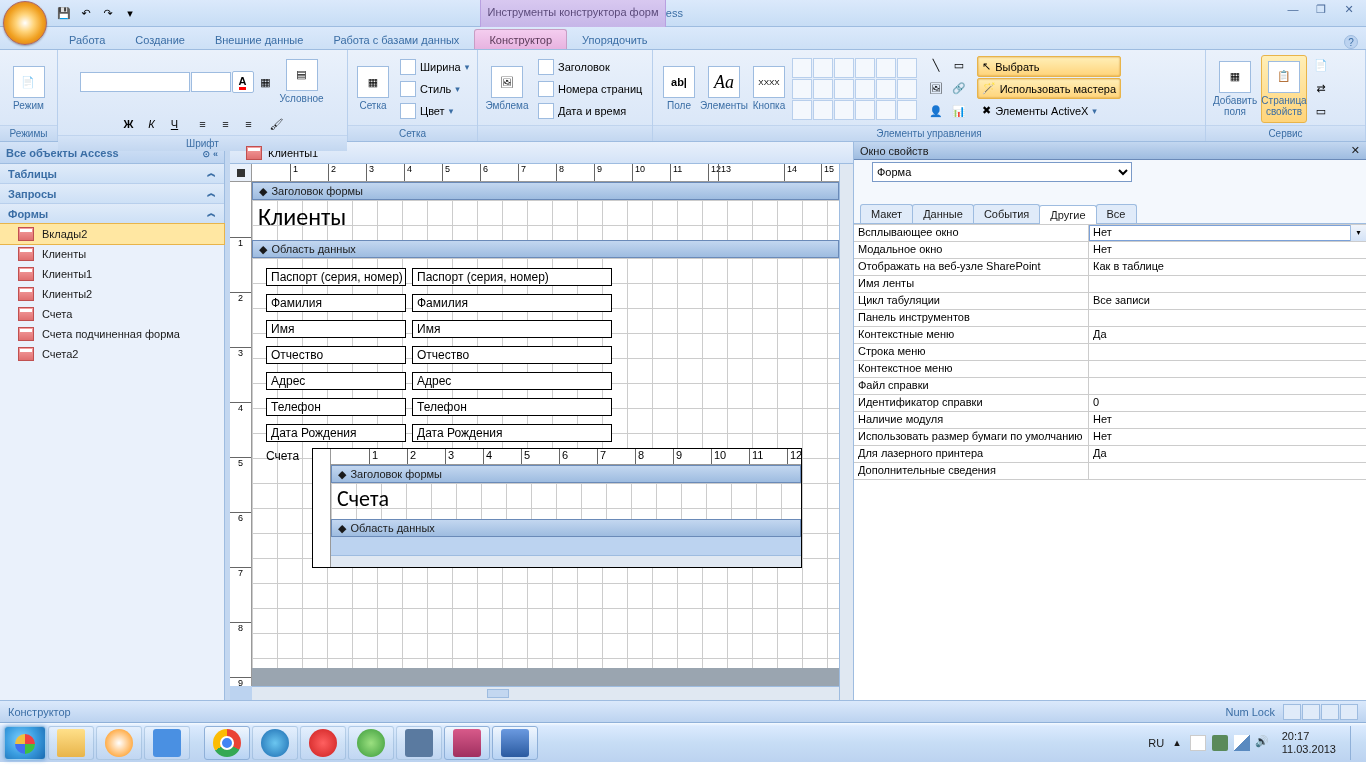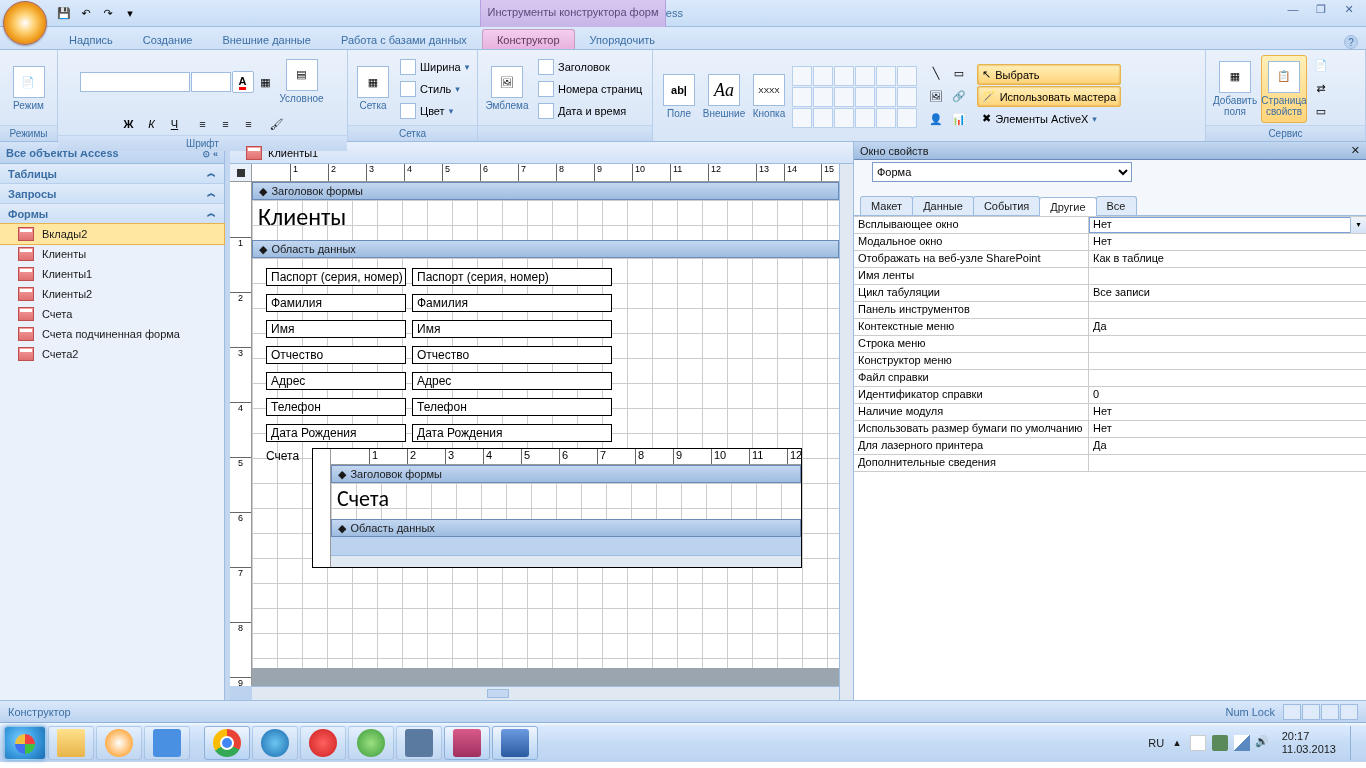--- a/index.html
+++ b/index.html
@@ -70,21 +70,21 @@
 .fld-input { position: absolute; background: #fff; border: 1px solid #000; padding: 1px 4px; font-size: 12px; white-space: nowrap; overflow: hidden;}
 .subform-wrap { position: absolute; border: 1px solid #000; background: #bcd3f0; }
 .hscroll { position: absolute; left: 22px; right: 14px; bottom: 0; height: 14px; background: #e0e8f2; border-top: 1px solid #9ebce0; }
 .hscroll::before { content:""; position:absolute; left: 40%; width: 20px; top:2px; bottom:2px; background:#c3d7f0; border:1px solid #9ebce0;}
 .vscroll-outer { position: absolute; right: 0; top: 0; bottom: 0; width: 14px; background: #e0e8f2; border-left: 1px solid #9ebce0;}
 
 
 .propsheet { width: 513px; background: #f4f8fd; border-left: 1px solid #9ebce0; display: flex; flex-direction: column; }
 .ps-header { height: 18px; background: linear-gradient(#c3d7f0,#9ebce0); display: flex; align-items: center; padding: 0 6px; color: #1a1a1a; justify-content: space-between; border-bottom: 1px solid #6a8ab8;}
 .ps-sub { padding: 3px 6px; color: #3b6ea5; }
-.ps-selector { margin: 2px 6px 12px; padding-left: 12px; }
+.ps-selector { margin: 2px 6px 20px; padding-left: 12px; }
 .ps-selector select { width: 260px; height: 20px; border: 1px solid #7a9ac8; background: #fff; }
 .ps-tabs { display: flex; padding: 0 6px; border-bottom: 1px solid #9ebce0; height: 22px; align-items: flex-end;}
 .ps-tab { padding: 3px 10px; border: 1px solid #9ebce0; border-bottom: none; background: #e0ebf9; margin-right: -1px; border-radius: 3px 3px 0 0; color: #1a1a1a;}
 .ps-tab.active { background: #fff; position: relative; top: 1px;}
 .ps-grid { flex: 1; overflow-y: auto; background: #fff; margin: 0; border-top: 1px solid #ccc;}
 .ps-row { display: flex; height: 17px; border-bottom: 1px solid #ccc; }
 .ps-row .k { width: 235px; padding: 1px 4px; border-right: 1px solid #ccc; white-space: nowrap; overflow: hidden;}
 .ps-row .v { flex: 1; padding: 1px 4px; position: relative;}
 .ps-row.selected .v { outline: 1px solid #7aa0d8; outline-offset: -1px; }
 .ps-row .dd { position: absolute; right: 0; top: 0; bottom: 0; width: 16px; background: linear-gradient(#f0f4fa,#d4e3f7); border-left: 1px solid #9ebce0; text-align: center; line-height: 15px; font-size: 8px;}
@@ -127,21 +127,21 @@
   <div class="title-center">Microsoft Access</div>
   <div class="title-context">Инструменты конструктора форм</div>
   <div class="win-controls">
     <span>—</span>
     <span>❐</span>
     <span>✕</span>
   </div>
 </div>
 
 <div class="ribbon-tabs">
-  <div class="rtab">Надпись</div>
+  <div class="rtab">Работа</div>
   <div class="rtab">Создание</div>
   <div class="rtab">Внешние данные</div>
   <div class="rtab">Работа с базами данных</div>
   <div class="rtab active">Конструктор</div>
   <div class="rtab">Упорядочить</div>
   <div class="help-icon">?</div>
 </div>
 
 <div class="ribbon">
   <div class="rgroup" style="width:58px">
@@ -231,21 +231,21 @@
     <div class="rgroup-label"></div>
   </div>
   <div class="rgroup" style="flex:1">
     <div class="rgroup-body">
       <div class="big-btn" style="width:40px">
           <div class="ico" style="font-weight:bold">ab|</div>
           <div class="lbl">Поле</div>
         </div>
       <div class="big-btn" style="width:44px">
           <div class="ico" style="font-style:italic;font-family:serif;font-size:18px">Aa</div>
-          <div class="lbl">Внешние</div>
+          <div class="lbl">Элементы</div>
         </div>
       <div class="big-btn" style="width:40px">
           <div class="ico" style="font-size:8px">XXXX</div>
           <div class="lbl">Кнопка</div>
         </div>
       <div class="ctrl-grid">
         <div class="cg"></div>
           <div class="cg"></div>
           <div class="cg"></div>
           <div class="cg"></div>
@@ -287,20 +287,21 @@
             <span>🪄</span>
             <span>Использовать мастера</span>
           </div>
         <div class="wide-item">
             <span>✖</span>
             <span>Элементы ActiveX</span>
             <span class="chev">▾</span>
           </div>
       </div>
     </div>
+    <div class="rgroup-label">Элементы управления</div>
   </div>
   <div class="rgroup" style="width:160px">
     <div class="rgroup-body">
       <div class="big-btn">
           <div class="ico">▦</div>
           <div class="lbl">Добавить поля</div>
         </div>
       <div class="big-btn" style="background:linear-gradient(#ffefb8,#ffd47a);border:1px solid #e8b44a;">
           <div class="ico">📋</div>
           <div class="lbl">Страница свойств</div>
@@ -380,21 +381,21 @@
           <div class="tick" style="left: 114px;">3</div>
           <div class="tick" style="left: 152px;">4</div>
           <div class="tick" style="left: 190px;">5</div>
           <div class="tick" style="left: 228px;">6</div>
           <div class="tick" style="left: 266px;">7</div>
           <div class="tick" style="left: 304px;">8</div>
           <div class="tick" style="left: 342px;">9</div>
           <div class="tick" style="left: 380px;">10</div>
           <div class="tick" style="left: 418px;">11</div>
           <div class="tick" style="left: 456px;">12</div>
-          <div class="tick" style="left: 504px;">13</div>
+          <div class="tick" style="left: 466px;">13</div>
           <div class="tick" style="left: 532px;">14</div>
           <div class="tick" style="left: 569px;">15</div>
         </div>
       <div class="ruler-v" id="ruler-v">
           <div class="tick" style="top: 55px;">1</div>
           <div class="tick" style="top: 110px;">2</div>
           <div class="tick" style="top: 165px;">3</div>
           <div class="tick" style="top: 220px;">4</div>
           <div class="tick" style="top: 275px;">5</div>
           <div class="tick" style="top: 330px;">6</div>
@@ -502,21 +503,21 @@
         </div>
         <div class="ps-row">
           <div class="k">Контекстные меню</div>
           <div class="v">Да</div>
         </div>
         <div class="ps-row">
           <div class="k">Строка меню</div>
           <div class="v"></div>
         </div>
         <div class="ps-row">
-          <div class="k">Конструктор меню</div>
+          <div class="k">Контекстное меню</div>
           <div class="v"></div>
         </div>
         <div class="ps-row">
           <div class="k">Файл справки</div>
           <div class="v"></div>
         </div>
         <div class="ps-row">
           <div class="k">Идентификатор справки</div>
           <div class="v">0</div>
         </div>

